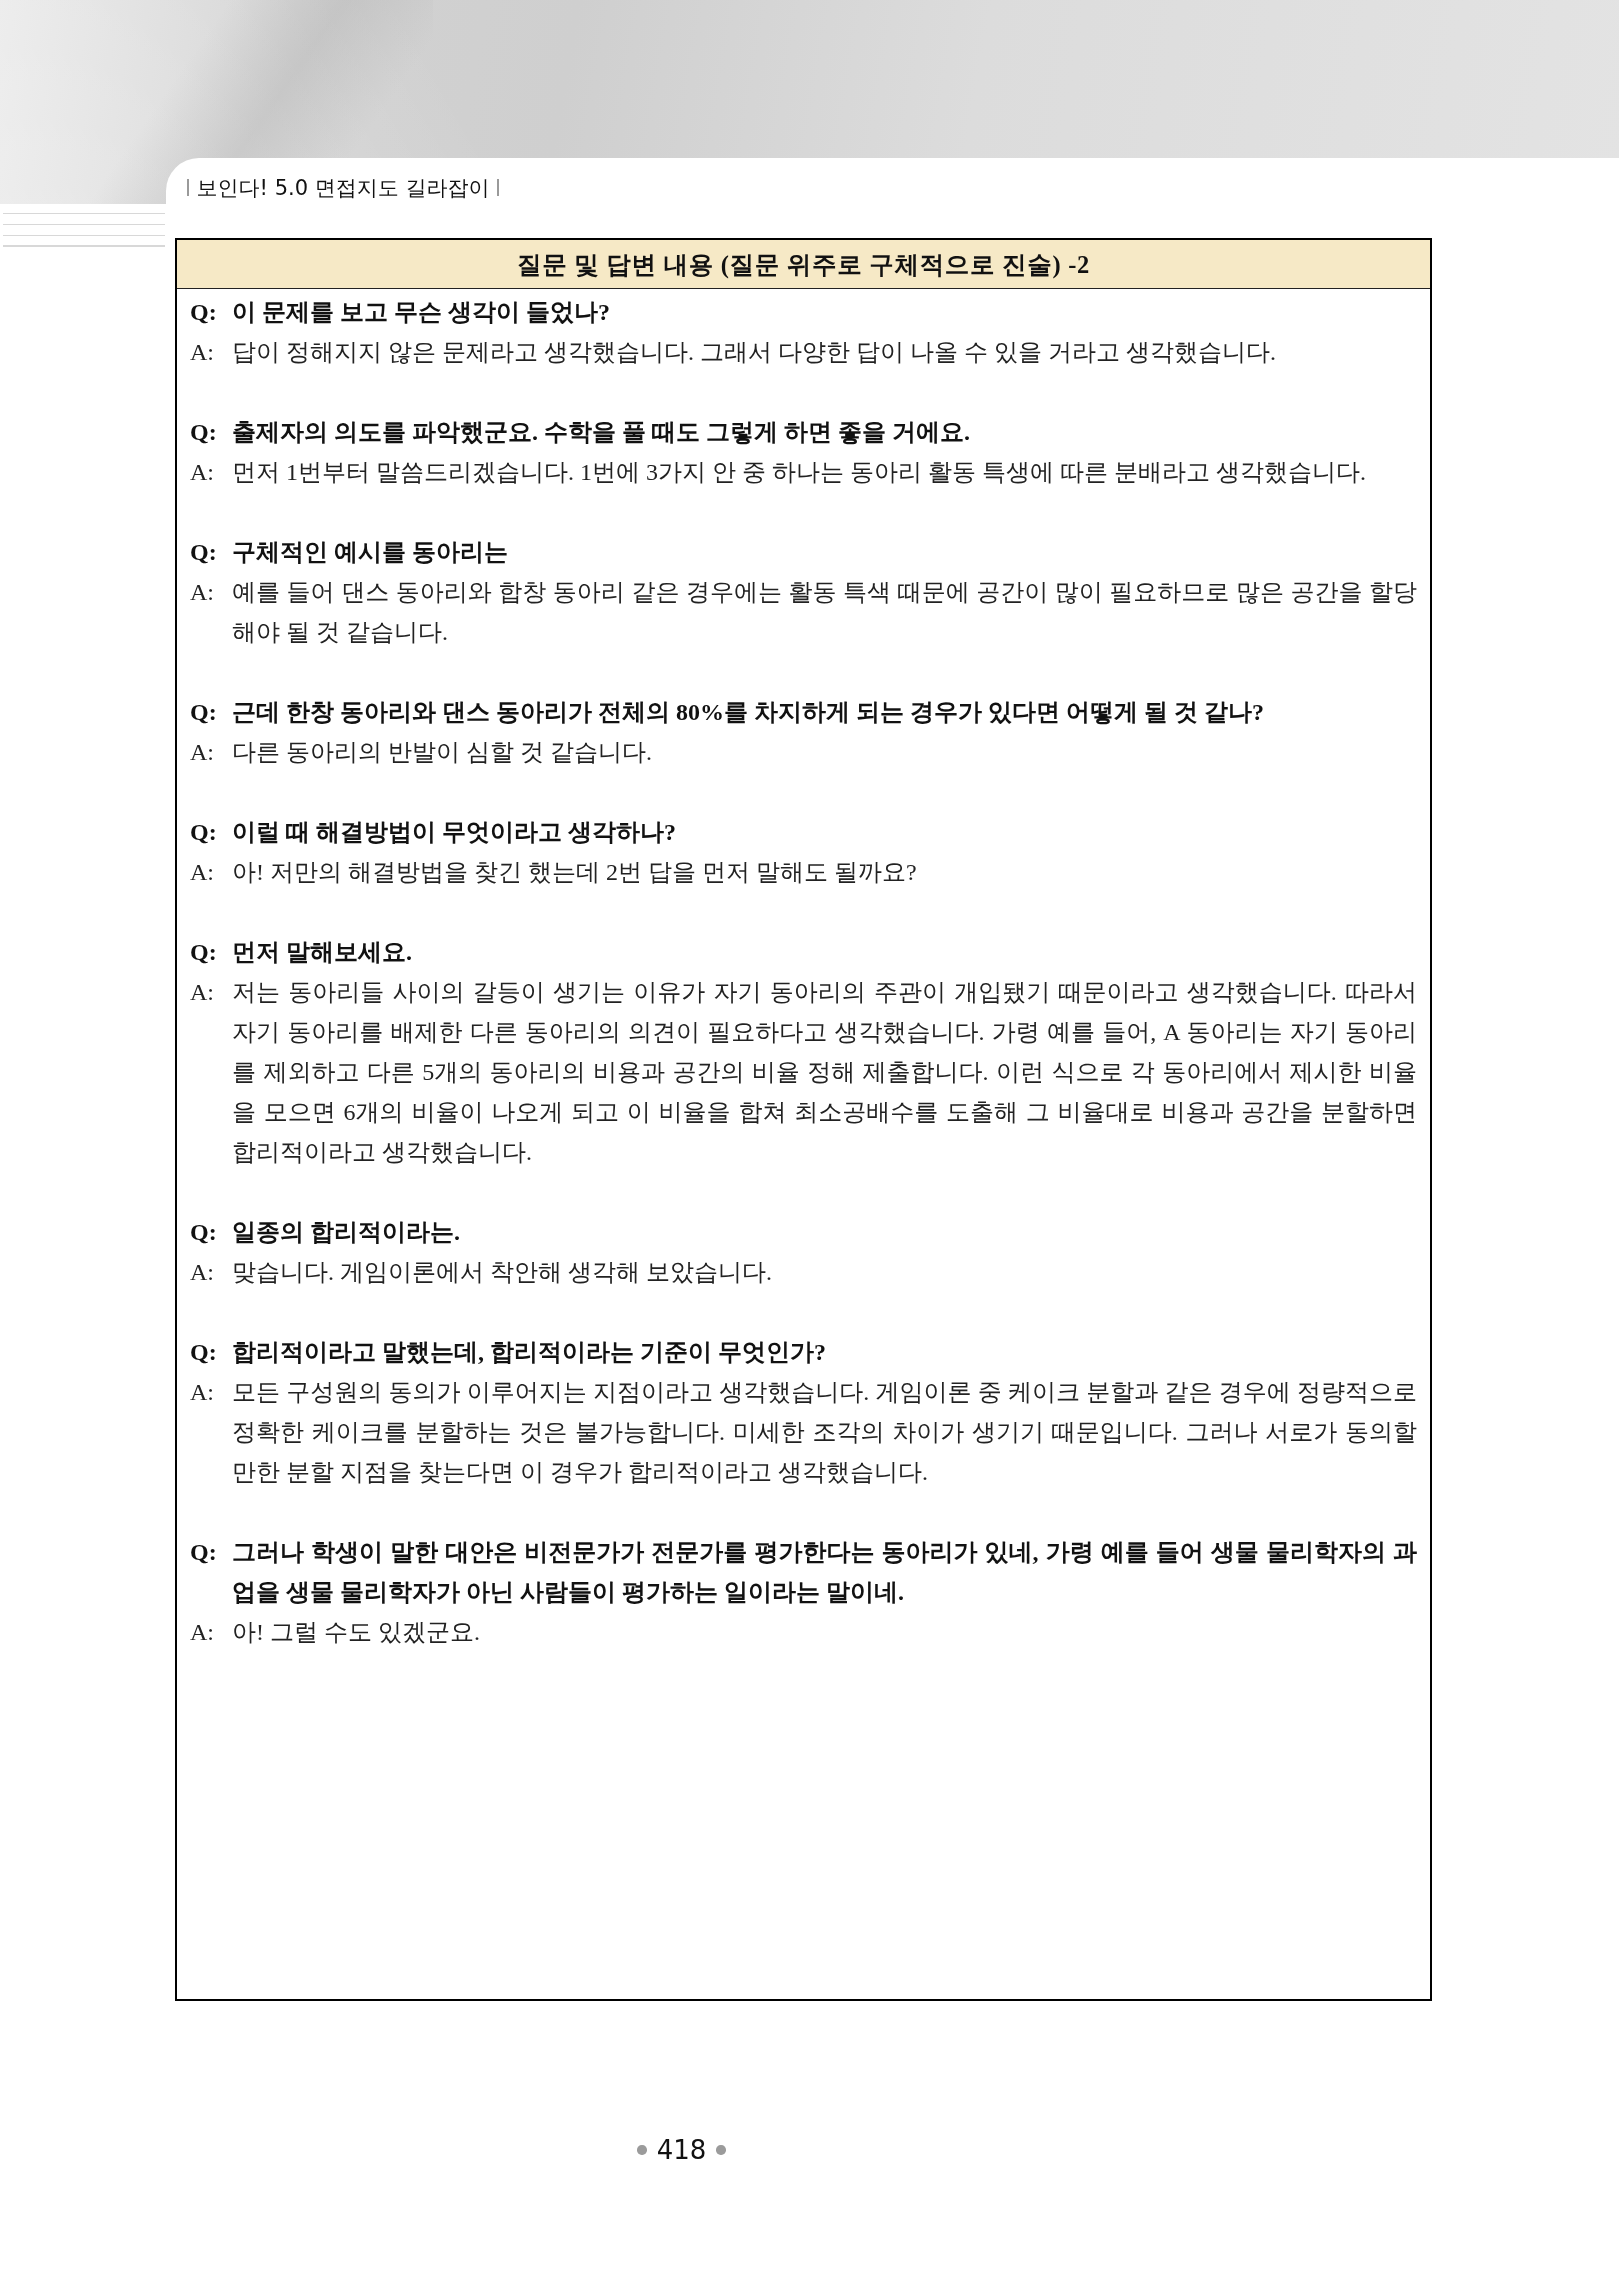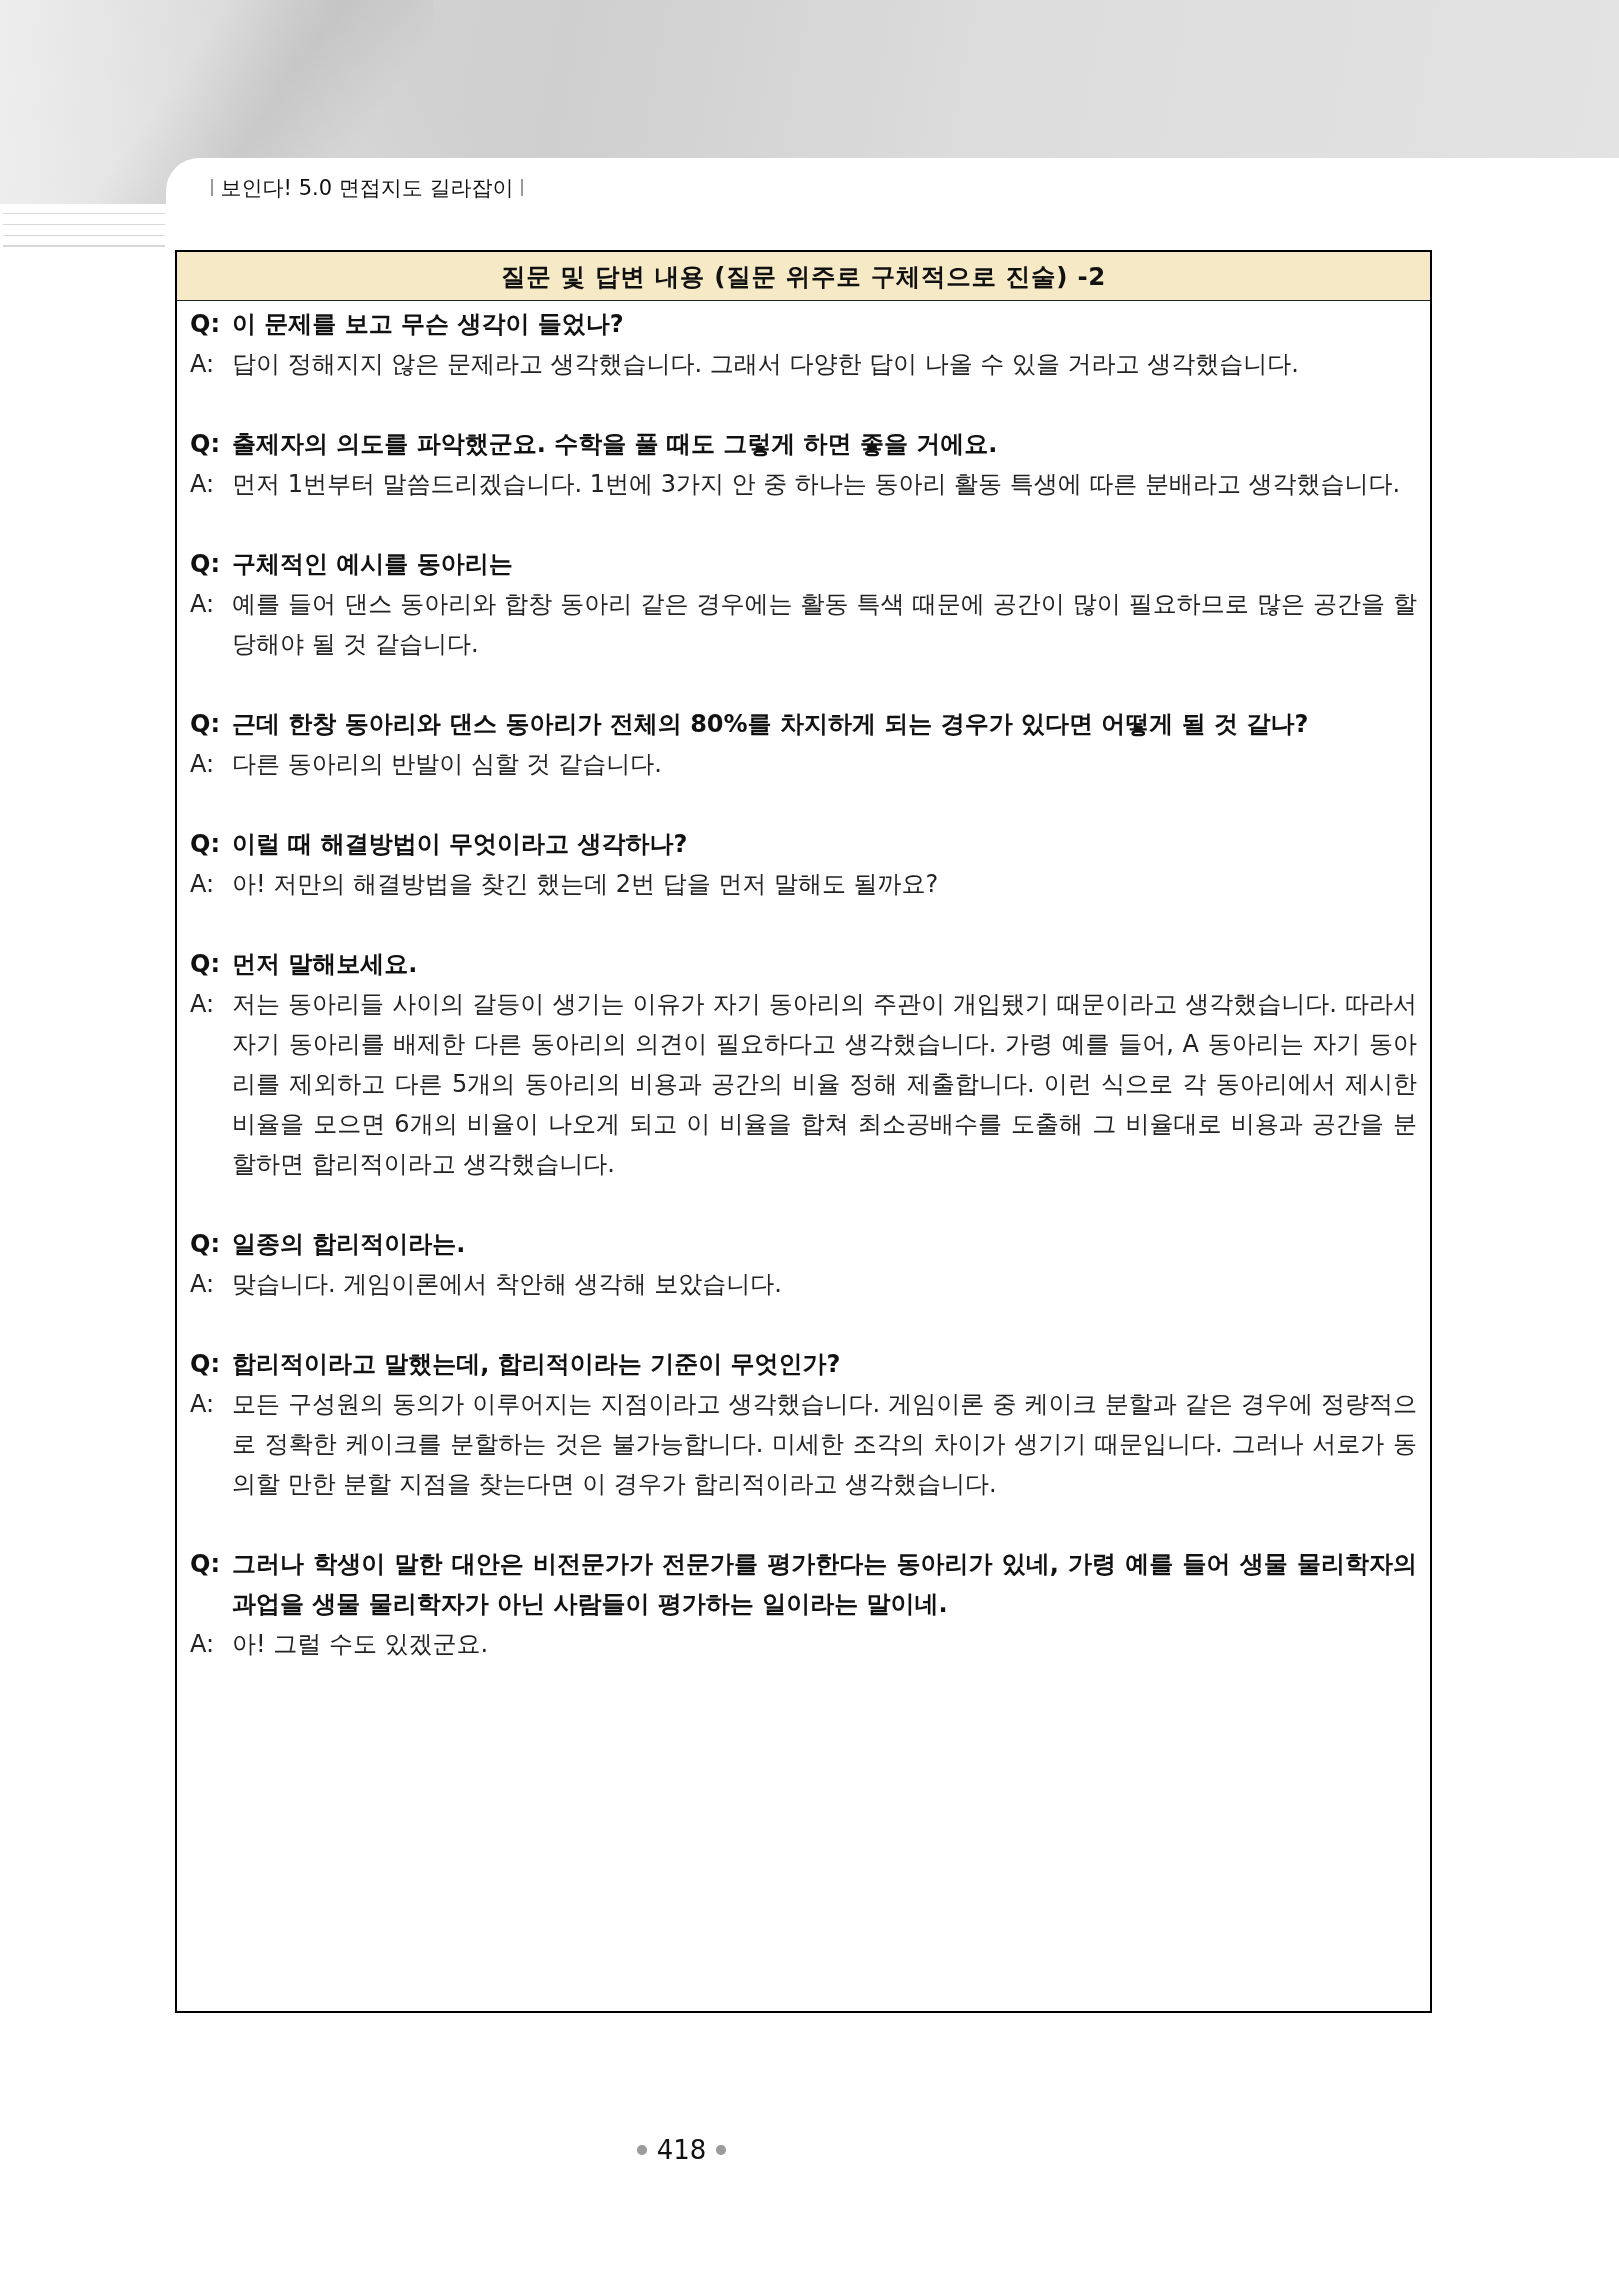--- a/index.html
+++ b/index.html
@@ -21,28 +21,28 @@
     position:absolute; left:0; top:0; width:433px; height:204px;
     background: linear-gradient(125deg, rgba(255,255,255,0) 40%, rgba(170,170,170,0.35) 60%, rgba(255,255,255,0) 80%);
   }
   .panel {
     position:absolute; left:166px; top:158px; width:1453px; height:2115px;
     background:#fff; border-top-left-radius:33px;
   }
   .rule-lines { position:absolute; left:2.9px; top:213px; width:162px; }
   .rule-lines div { height:1.4px; background:#d8d8d8; margin-bottom:9.4px; }
   .running-head {
-    position:absolute; left:204px; top:173px; height:29px;
+    position:absolute; left:180px; top:173px; height:29px;
     display:flex; align-items:center; font-size:21px; color:#111;
   }
   .running-head .bar { display:inline-block; width:2.2px; height:17.3px; background:#9a9a9a; margin:0 7.2px; }
 
   .qa-box {
-    position:absolute; left:175px; top:250px; width:1253px; height:1759px;
-    border:2.9px solid #000; box-sizing:content-box;
+    position:absolute; left:175px; top:238px; width:1253px; height:1759px;
+    border:2.9px solid #000; box-sizing:content-box;font-family:Liberation Serif, serif;
   }
   .qa-head {
     height:48px; background:#F6E9C6; border-bottom:1.4px solid #222;
     display:flex; align-items:center; justify-content:center;
     font-size:24.5px; font-weight:bold; letter-spacing:0.7px;
   }
   .qa-body { padding:2.9px 13px 0 13px; font-size:24px; line-height:40px; }
   .section-label { font-weight:bold; }
   .q { font-weight:bold; display:flex; margin-top:0; }
   .a { display:flex; color:#222; }

